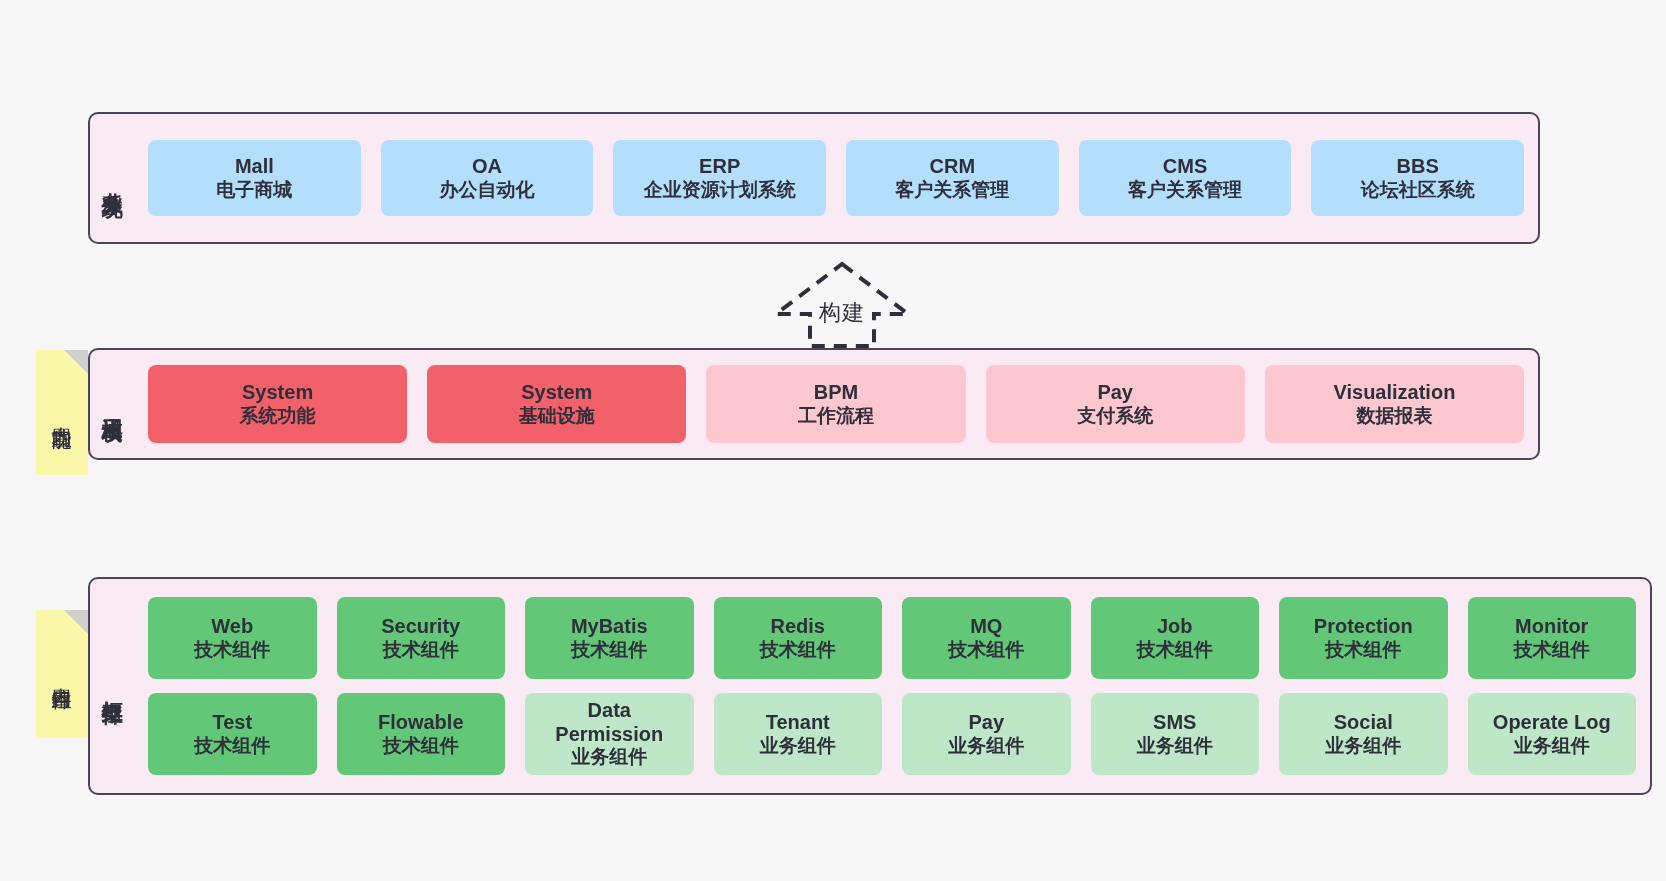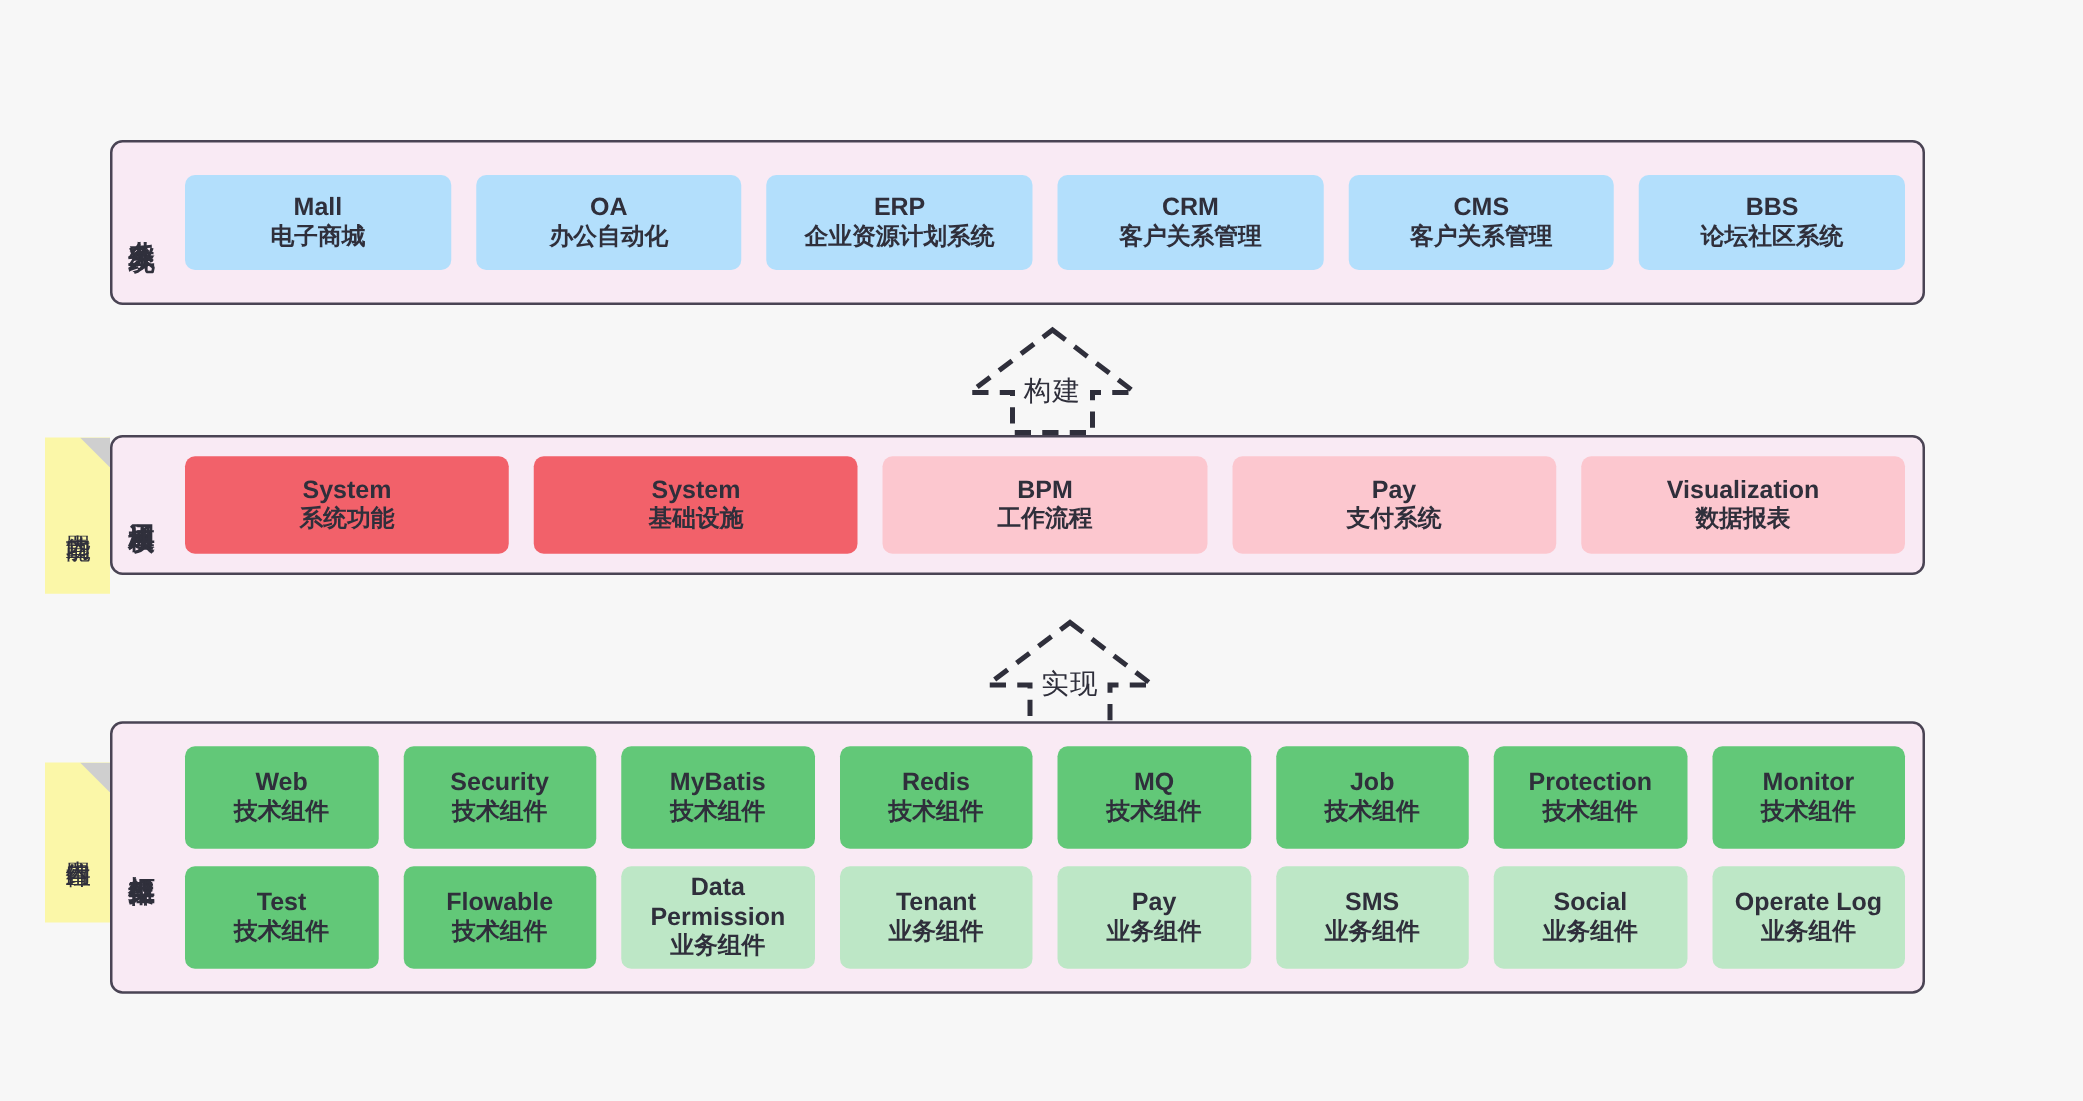--- a/index.html
+++ b/index.html
@@ -87,21 +87,21 @@
 
   
   #layer-business { left: 88px; top: 112px; width: 1452px; height: 132px; }
   #layer-business .cell { height: 76px; background: #b3dffc; }
 
   #layer-common { left: 88px; top: 348px; width: 1452px; height: 112px; }
   #layer-common .cell { height: 78px; }
   .cell.strong-red { background: #f2616a; }
   .cell.soft-red   { background: #fcc7cf; }
 
-  #layer-framework { left: 88px; top: 577px; width: 1452px; height: 218px; }
+  #layer-framework { left: 88px; top: 577px; width: 1564px; height: 218px; }
   #layer-framework .cell { height: 82px; }
   .cell.strong-green { background: #62c878; }
   .cell.soft-green   { background: #bde7c6; }
 
   
   .note {
     position: absolute;
     background: #fbf7a8;
     display: flex;
     align-items: center;
@@ -218,26 +218,20 @@
           <span class="cn">支付系统</span>
         </div>
         <div class="cell soft-red">
           <span class="en">Visualization</span>
           <span class="cn">数据报表</span>
         </div>
       </div>
     </div>
   </div>
 
-  <div class="connector" id="connector-impl">
-    <svg width="160" height="94" viewBox="0 0 160 94">
-      <path d="M80 6 L146 56 L112 56 L112 88 L48 88 L48 56 L14 56 Z" fill="none" stroke="#2f2f3b" stroke-width="4" stroke-dasharray="13 9" stroke-linejoin="miter"></path>
-    </svg>
-    <span class="conn-label">实现</span>
-  </div>
 
   <div class="note" id="note-framework">
     <span>内置组件</span>
   </div>
 
   <div class="layer" id="layer-framework">
     <div class="layer-label">框架组件</div>
     <div class="layer-body">
 
       <div class="row">

